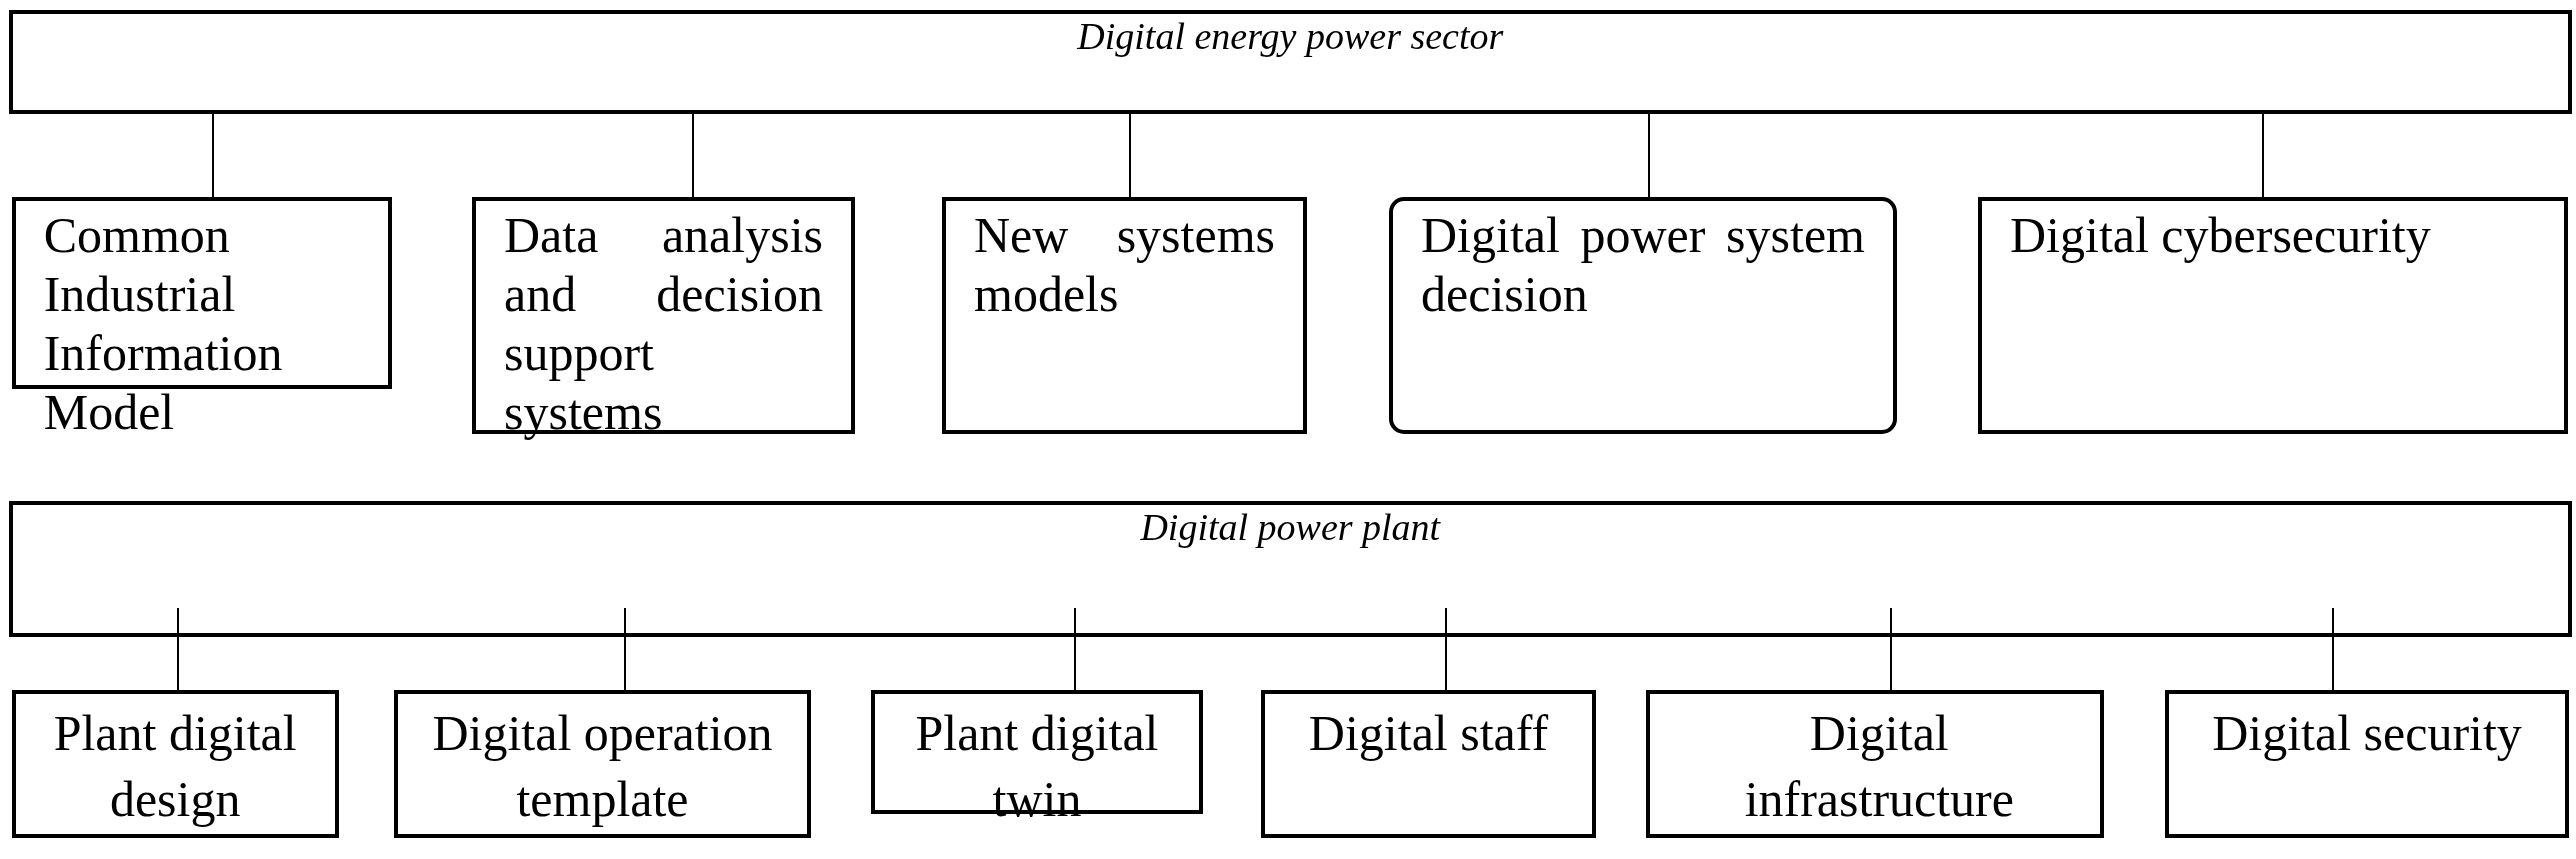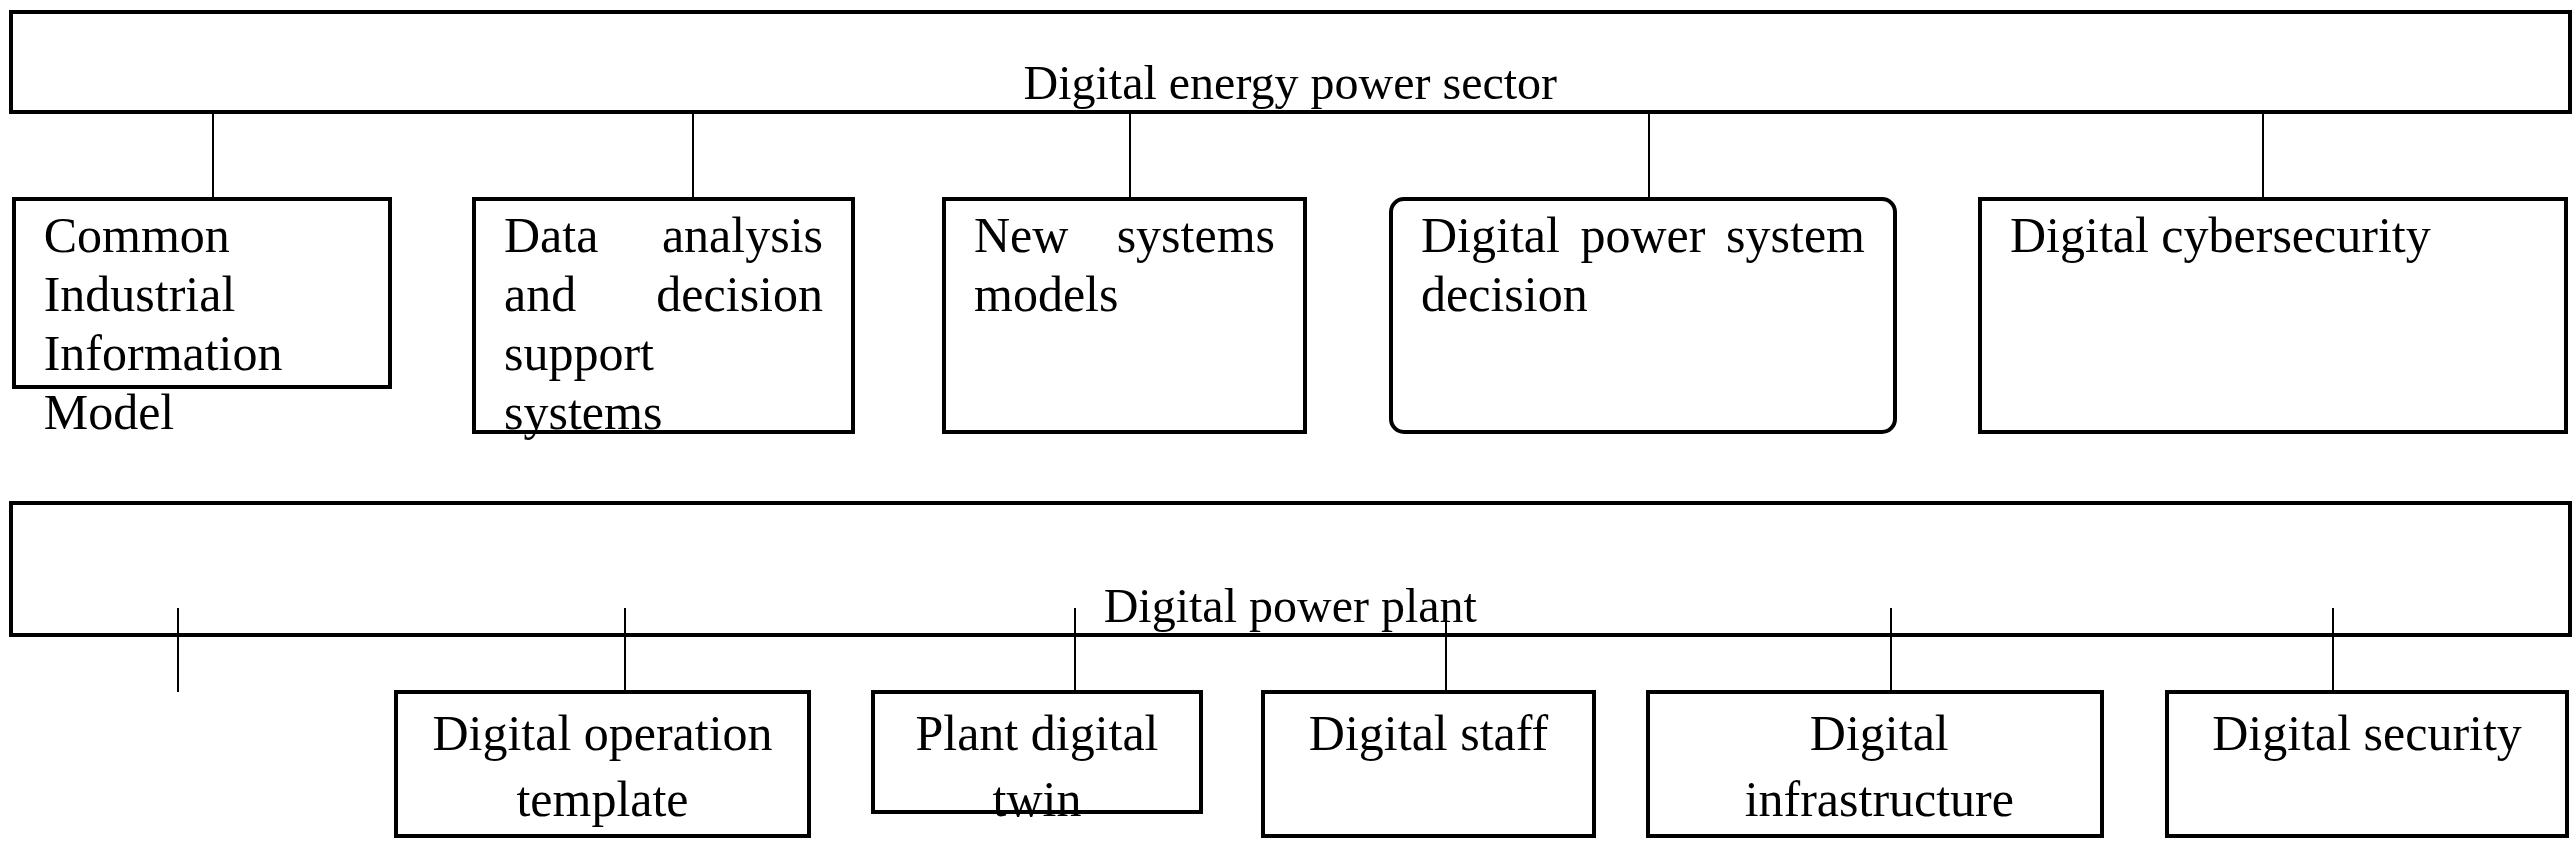--- a/index.html
+++ b/index.html
@@ -17,25 +17,26 @@
     overflow: hidden;
   }
   .box {
     position: absolute;
     box-sizing: border-box;
     border: 4.7px solid #000000;
     background: #ffffff;
   }
   .parent {
     display: flex;
-    align-items: flex-end;
+    align-items: flex-start;
     justify-content: center;
-    font-size: 48px;
+    font-size: 38px;
     text-align: center;
     white-space: nowrap;
+    font-style: italic;
   }
   .leaf-justify {
     font-size: 50px;
     line-height: 59px;
     padding: 4.7px 28px;
     text-align: justify;
     text-justify: inter-word;
   }
   .leaf-center {
     font-size: 50px;
@@ -88,20 +89,23 @@
     <span>Digital power plant</span>
   </div>
 
   <div class="connector" style="left:177px; top:608px; height:84px;"></div>
   <div class="connector" style="left:624px; top:608px; height:84px;"></div>
   <div class="connector" style="left:1074px; top:608px; height:84px;"></div>
   <div class="connector" style="left:1445px; top:608px; height:84px;"></div>
   <div class="connector" style="left:1890px; top:608px; height:84px;"></div>
   <div class="connector" style="left:2332px; top:608px; height:84px;"></div>
 
+  <div class="box leaf-center" style="left:11.7px; top:690px; width:327px; height:148px;">
+    <span>Plant digital design</span>
+  </div>
   <div class="box leaf-center" style="left:394px; top:690px; width:417px; height:148px;">
     <span>Digital operation template</span>
   </div>
   <div class="box leaf-center" style="left:871px; top:690px; width:332px; height:124px;">
     <span>Plant digital twin</span>
   </div>
   <div class="box leaf-center" style="left:1261px; top:690px; width:335px; height:148px;">
     <span>Digital staff</span>
   </div>
   <div class="box leaf-center wide-pad" style="left:1646px; top:690px; width:458px; height:148px;">

